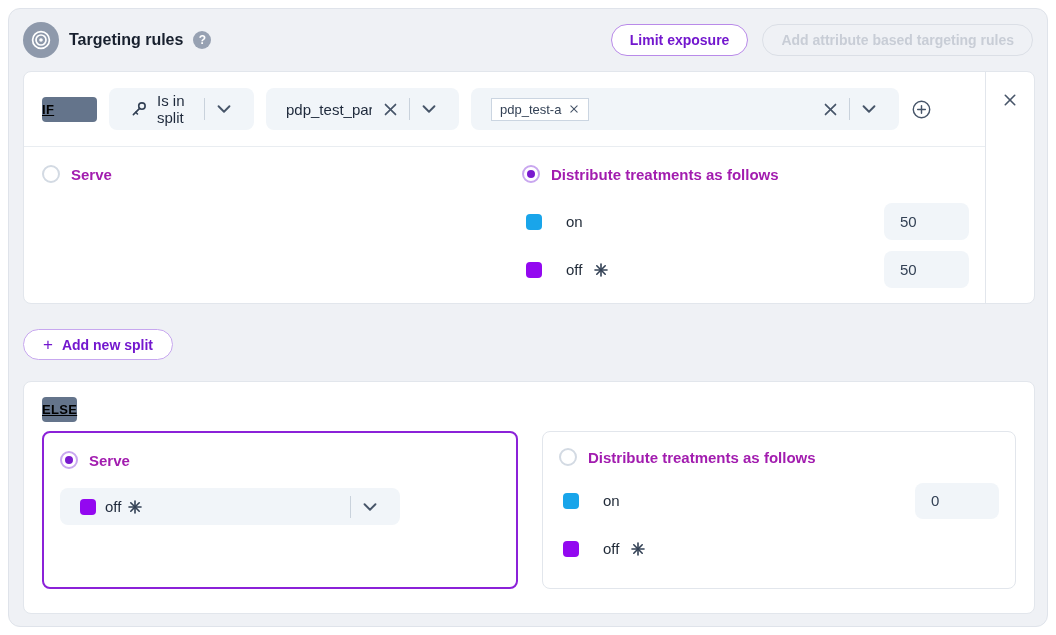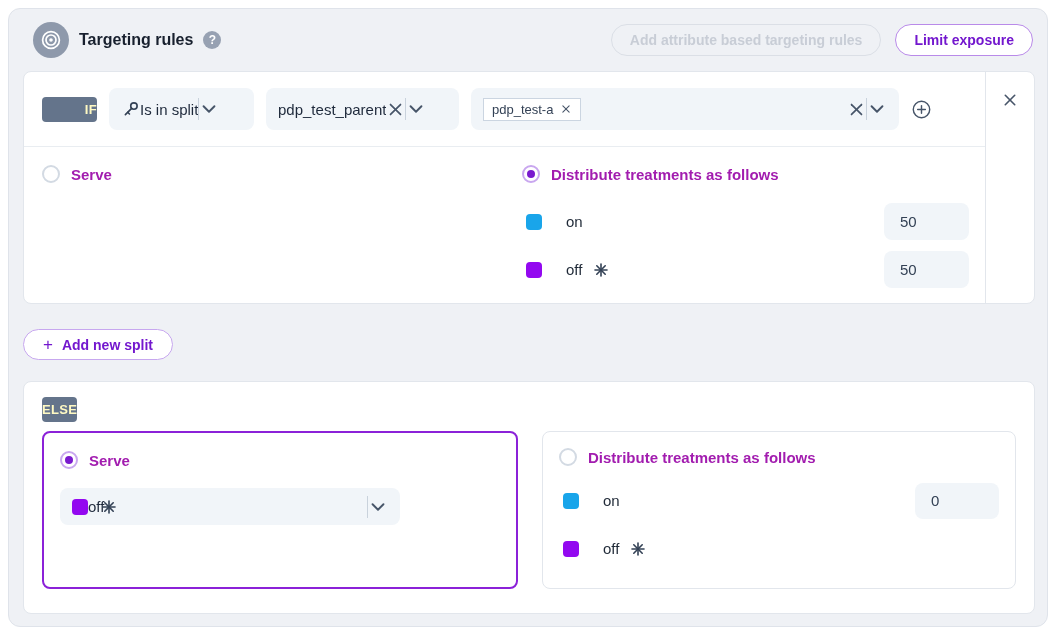--- a/index.html
+++ b/index.html
@@ -9,21 +9,21 @@
     font-family:"Liberation Sans", sans-serif; color:#1e293b;
     position:relative; overflow:hidden;
   }
   .panel {
     position:absolute; left:8px; top:8px; width:1040px; height:619px;
     background:#eff1f5; border:1px solid #dfe3ea; border-radius:12px;
   }
   
   .panel-header {
     height:62px; display:flex; align-items:center; justify-content:space-between;
-    padding:0 14px 0 24px;
+    padding:0 14px 0 14px;
   }
   .header-left { display:flex; align-items:center; gap:8px; }
   .bullseye {
     width:36px; height:36px; border-radius:50%; background:#8e99ab;
     display:flex; align-items:center; justify-content:center; margin-right:2px;
   }
   .page-title { font-size:16px; font-weight:700; color:#18202e; margin:0 2px 0 0; }
   .help-circle {
     width:18px; height:18px; border-radius:50%; background:#97a1b2; color:#fff;
     font-size:12px; font-weight:700; display:flex; align-items:center; justify-content:center;
@@ -46,29 +46,29 @@
   .rule-main { flex:1 1 auto; min-width:0; display:flex; flex-direction:column; }
   .rule-side { width:49px; border-left:1px solid #e2e6ec; display:flex; justify-content:center; }
   .icon-btn { background:none; border:none; padding:0; cursor:pointer; display:flex; align-items:center; justify-content:center; }
   .rule-side .icon-btn { margin-top:18px; height:20px; }
 
   .if-row {
     height:75px; border-bottom:1px solid #e9edf1; display:flex; align-items:center;
     padding:0 14px 0 18px; gap:12px;
   }
   .badge {
-    background:#64748b; color:#fef9c3; font-size:13px; font-weight:700;
-    border-radius:4px; padding:5px 0; text-align:right; letter-spacing:.3px;
+    background:#64748b; color:#000000; font-size:13px; font-weight:700;
+    border-radius:4px; padding:5px 0; text-align:left; letter-spacing:.3px;text-decoration:underline;
   }
   .badge.if { width:55px; }
   .badge.else { width:56px; }
 
   .select {
     background:#f1f5f9; border-radius:8px; height:42px;
-    display:flex; align-items:center; padding:0 12px;
+    display:flex; align-items:center; gap:9px; padding:0 20px;
     font-size:15px; color:#1e293b; cursor:pointer;
   }
   .select .vdiv { width:1px; height:22px; background:#c9d2dc; }
   .sel-matcher { width:145px; }
   .sel-split { width:193px; }
   .sel-split .trunc {
     max-width:118px; overflow:hidden; white-space:nowrap; display:block;
   }
   .sel-multi { flex:0 0 428px; }
   .sel-multi .spacer { flex:1; }
@@ -166,22 +166,22 @@
         <svg width="24" height="24" viewBox="0 0 24 24">
           <circle cx="12" cy="12" r="8.4" fill="none" stroke="#ffffff" stroke-width="1.7"></circle>
           <circle cx="12" cy="12" r="5" fill="none" stroke="#ffffff" stroke-width="1.7"></circle>
           <circle cx="12" cy="12" r="1.8" fill="#ffffff"></circle>
         </svg>
       </span>
       <h1 class="page-title">Targeting rules</h1>
       <span class="help-circle">?</span>
     </div>
     <div class="header-right">
+      <button class="pill purple">Limit exposure</button>
       <button class="pill disabled">Add attribute based targeting rules</button>
-      <button class="pill purple">Limit exposure</button>
     </div>
   </div>
 
   <div class="rule-card">
     <div class="rule-main">
 
       <div class="if-row">
         <span class="badge if">IF</span>
 
         <div class="select sel-matcher">

